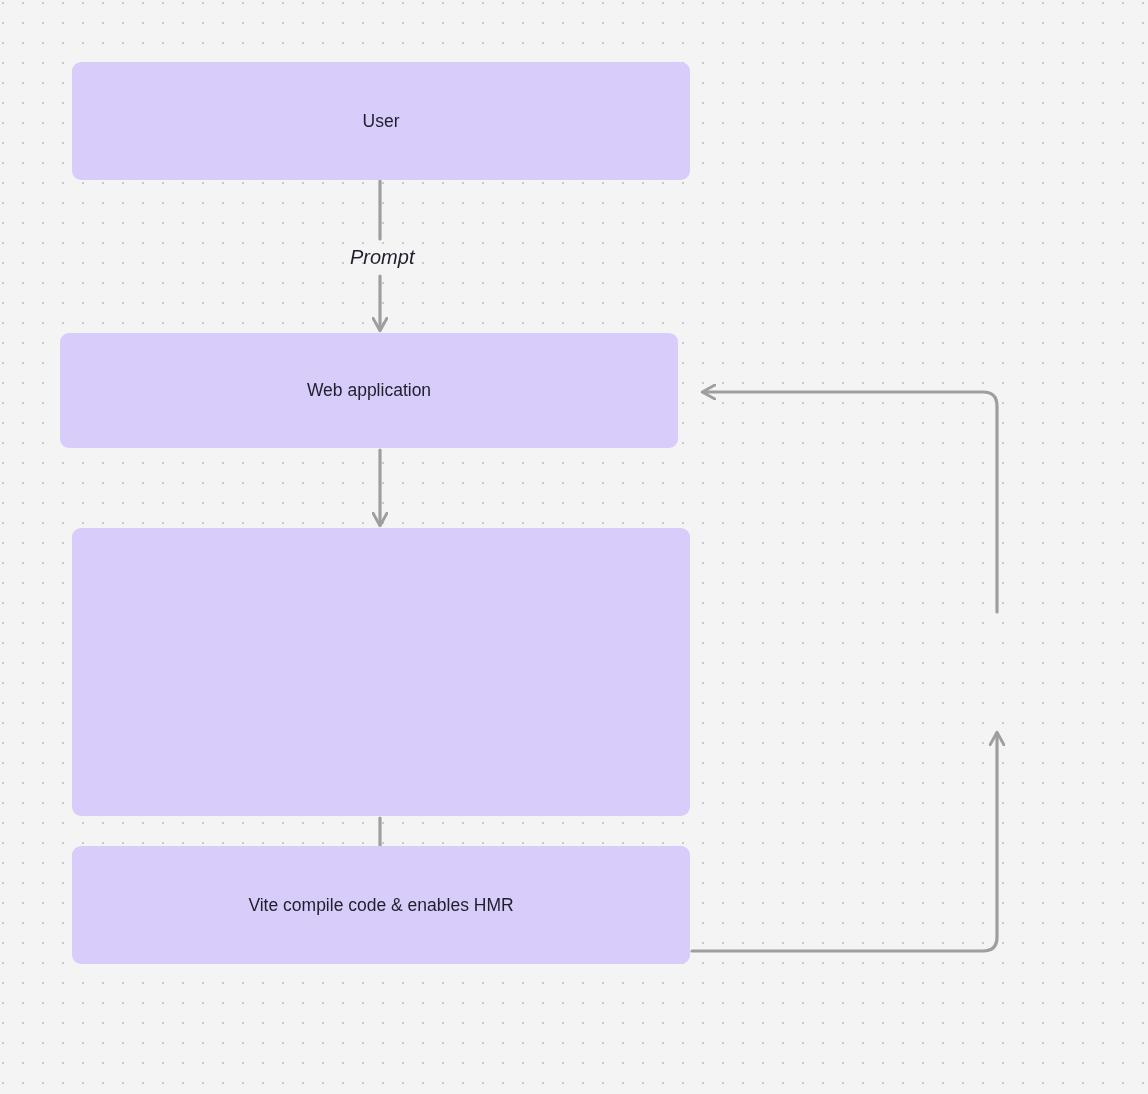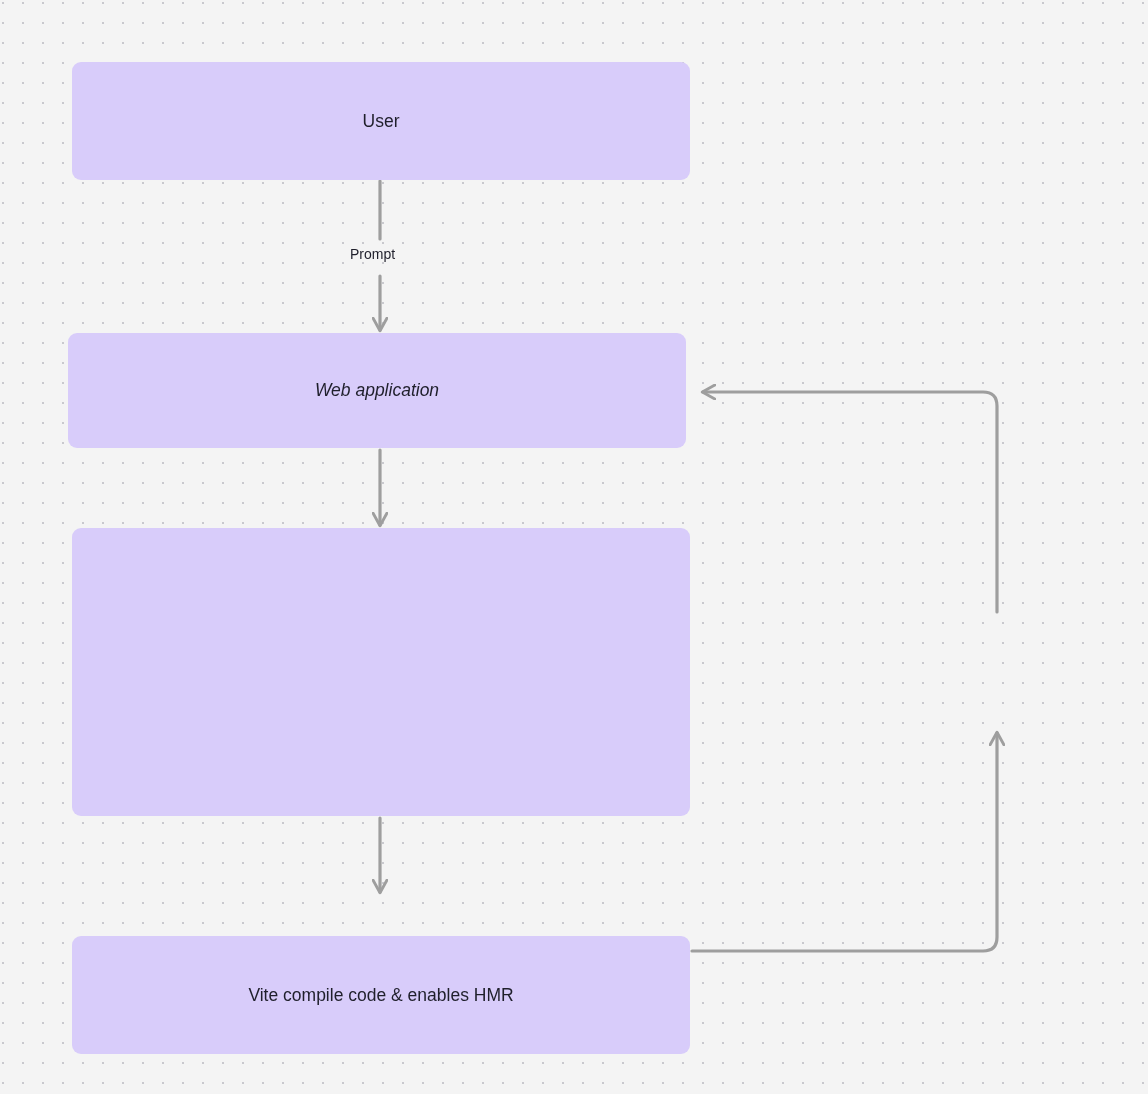--- a/index.html
+++ b/index.html
@@ -24,32 +24,33 @@
     display:flex;
     align-items:center;
     justify-content:center;
   }
   .node-lilac{
     background:#d8ccfa;
     color:#1f1f2b;
     font-size:17.5px;
   }
   #n-user{ left:72px; top:62px; width:618px; height:118px; }
-  #n-webapp{ left:68px; top:333px; width:618px; height:115px;font-style:italic; }
+  #n-webapp{ left:60px; top:333px; width:618px; height:115px; }
   #n-group{ left:72px; top:528px; width:618px; height:288px;
             display:block; border-radius:9px; background:#d8ccfa; }
-  #n-vite{ left:72px; top:936px; width:618px; height:118px; }
+  #n-vite{ left:72px; top:846px; width:618px; height:118px; }
   #n-render{ left:903px; top:615px; width:189px; height:112px; }
   .edge-label{
     position:absolute;
-    font-size:14px;
+    font-size:20px;
     color:#1f1f2b;
     background:transparent;
     padding:0 6px;
     white-space:nowrap;
+    font-style:italic;
   }
   #lbl-prompt{ left:344px; top:246px; }
   svg.wires{ position:absolute; left:0; top:0; width:1148px; height:1094px;
              pointer-events:none; }
 </style>
 </head>
 <body>
 
 <div id="canvas">
 

